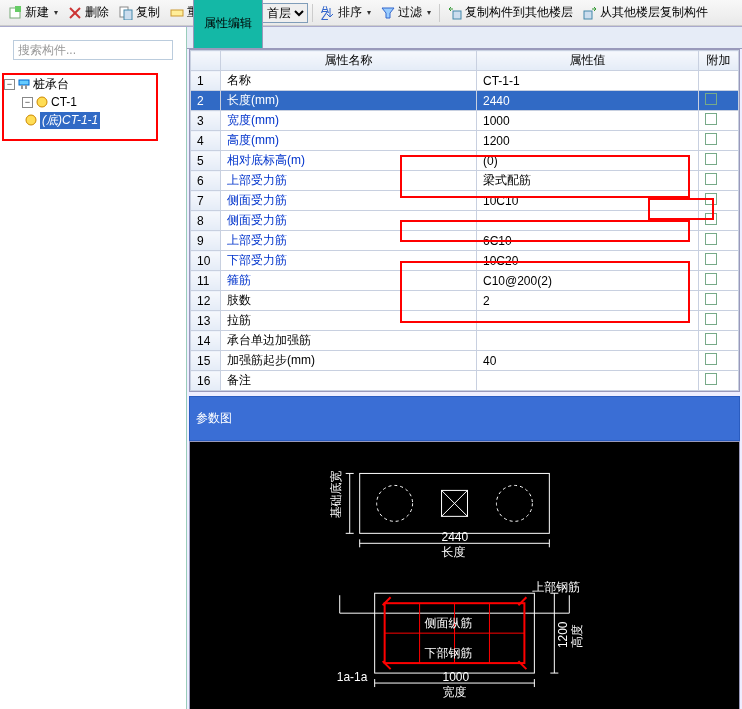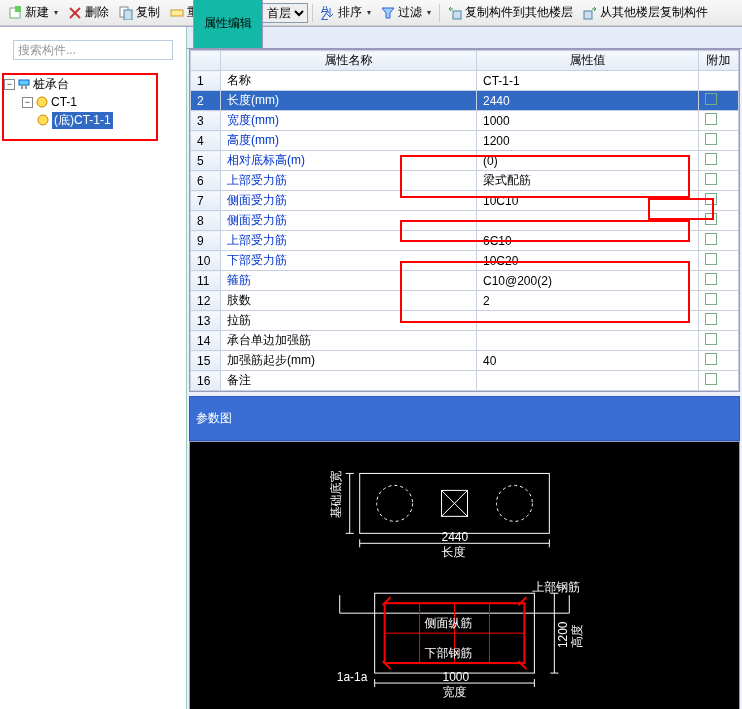--- a/index.html
+++ b/index.html
@@ -131,21 +131,21 @@
           </svg>
         <span class="tree-label">桩承台</span>
       </div>
       <div class="tree-row" style="padding-left:18px;">
         <span class="expander">−</span>
         <svg class="tree-icon">
             <circle cx="7" cy="7" r="5" fill="#fd5" stroke="#c80"></circle>
           </svg>
         <span class="tree-label">CT-1</span>
       </div>
-      <div class="tree-row" style="padding-left:32px;">
+      <div class="tree-row" style="padding-left:20px;font-style:italic;">
         <svg class="tree-icon">
             <circle cx="7" cy="7" r="5" fill="#fd5" stroke="#c80"></circle>
           </svg>
         <span class="tree-label tree-sel">(底)CT-1-1</span>
       </div>
     </div>
   </div>
 
   <div class="right">
     <div class="tab-bar">

